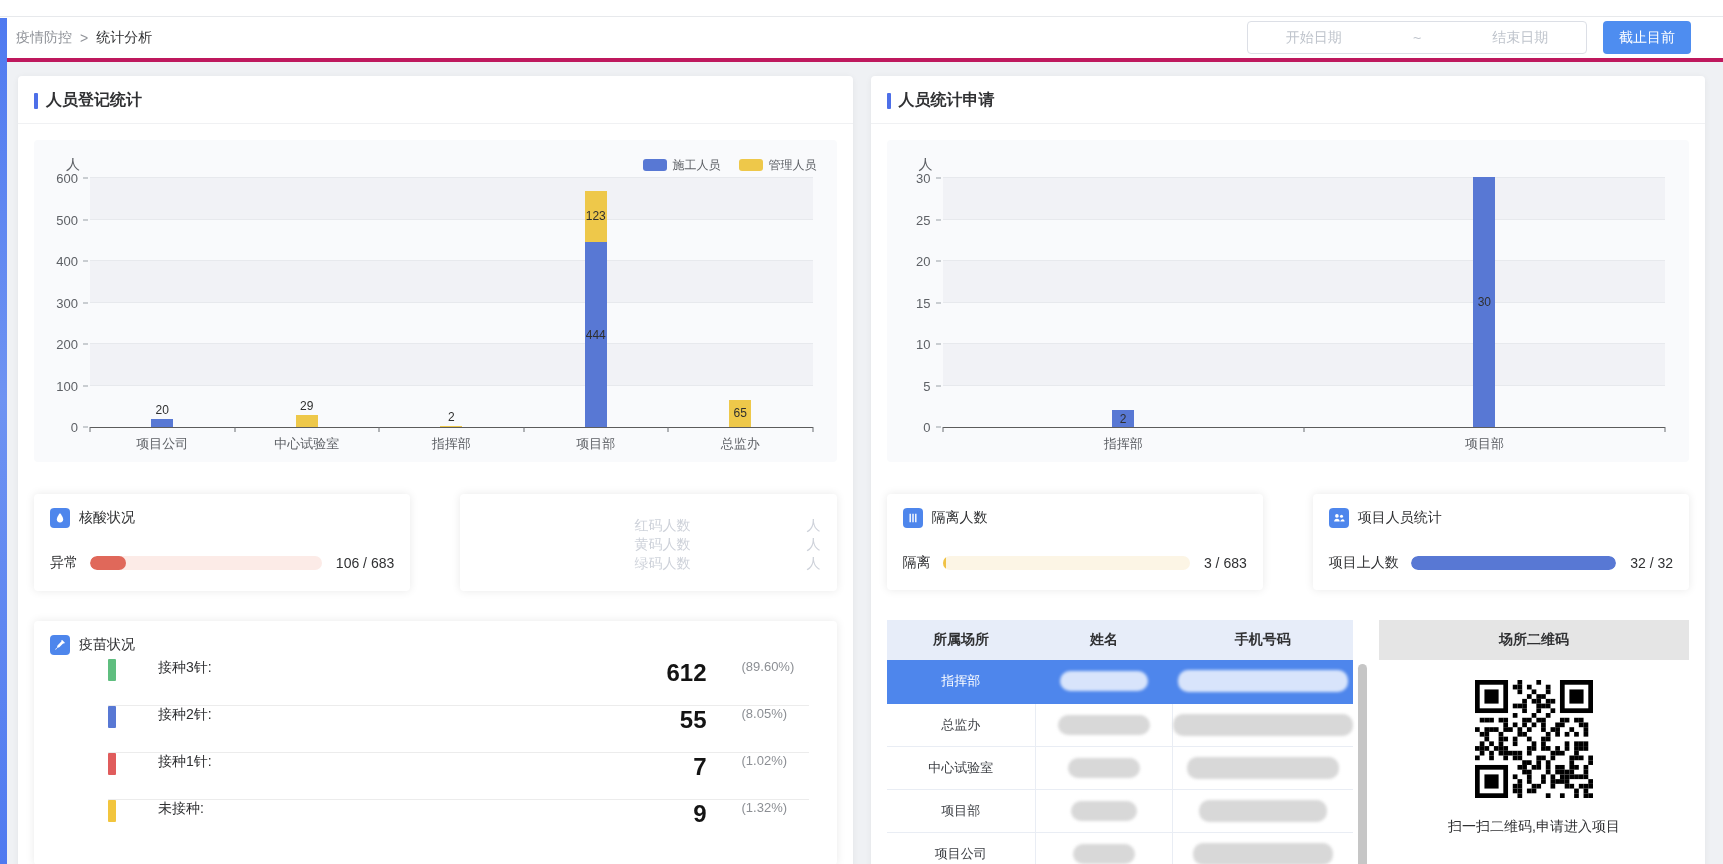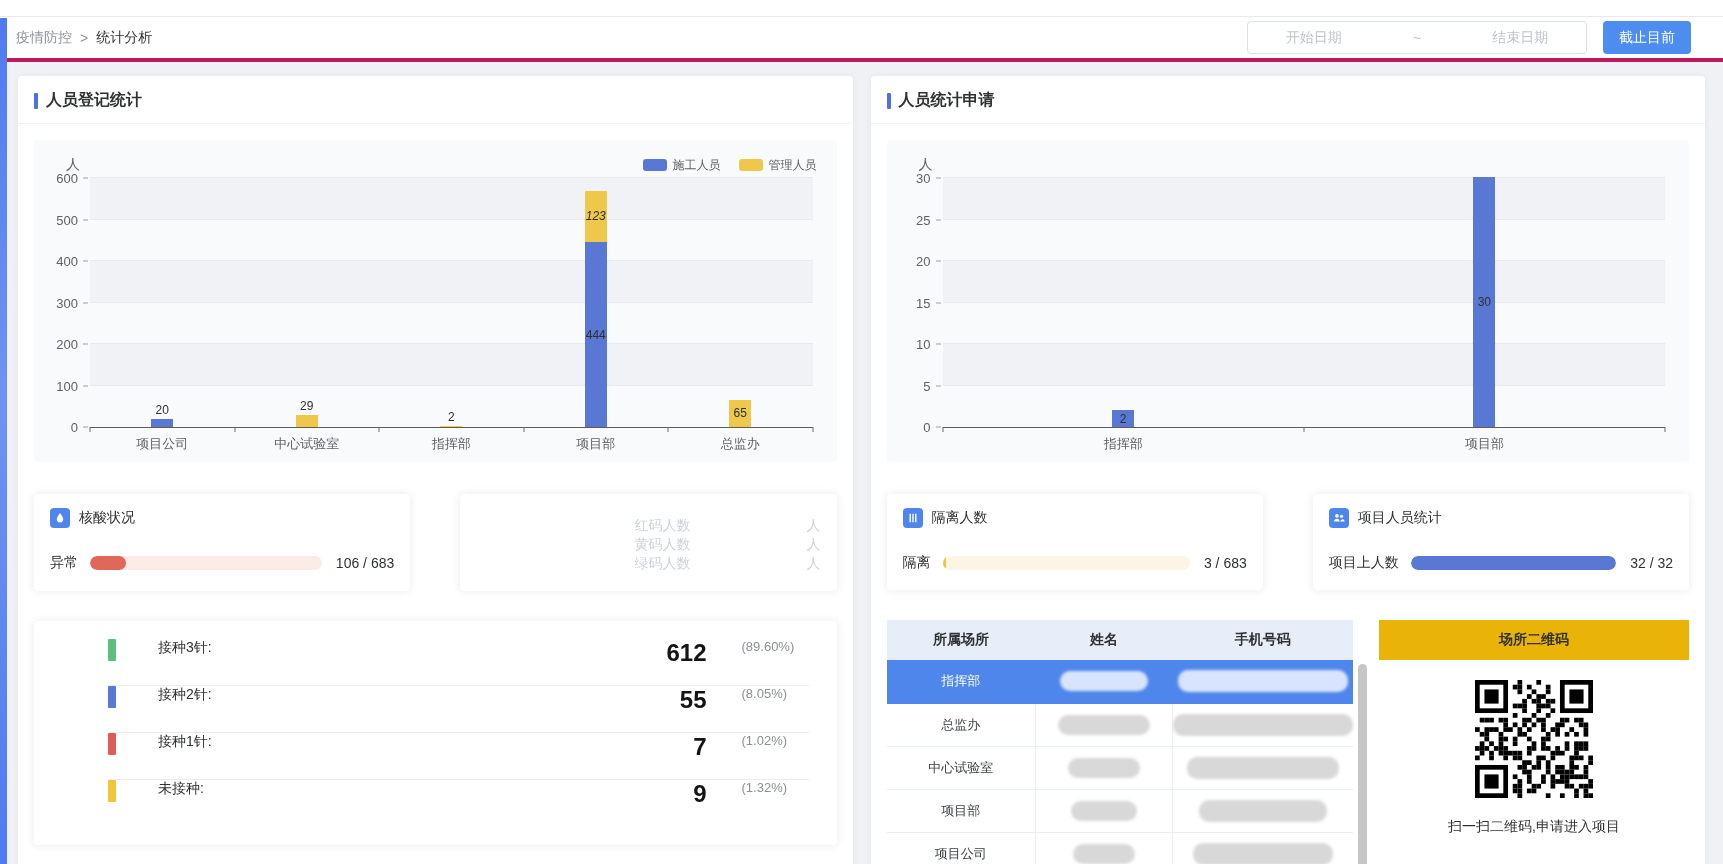--- a/index.html
+++ b/index.html
@@ -91,21 +91,21 @@
   tbody td { height:43px; font-size:13px; color:#3c3f44; text-align:center;
     border-bottom:1px solid #e9edf4; }
   tbody td + td { border-left:1px solid #e9edf4; }
   tbody tr.sel td { background:#4e86ec; color:#fff; border-color:#4e86ec; }
   .blob { height:20px; border-radius:10px; background:#d8d8d8; filter:blur(1.6px);
     margin:0 auto; }
   tr.sel .blob { background:rgba(255,255,255,.78); }
   .vscrollbar { position:absolute; right:0; top:44px; width:9px; height:205px;
     background:#c6c6c6; border-radius:5px; cursor:pointer; }
   .qrpanel { flex:1; }
-  .qrheader { background:#eab308; height:40px; display:flex; align-items:center;
+  .qrheader { background:#e5e5e5; height:40px; display:flex; align-items:center;
     justify-content:center; font-size:14px; font-weight:bold; color:#303133; }
   .qrbody { text-align:center; }
   .qrsvg { width:118px; height:118px; margin-top:20px; }
   .qrcaption { font-size:14px; color:#303133; margin-top:16px; }
 </style>
 </head>
 <body>
 
 <div class="topseam"></div>
 <div class="edge-strip"></div>
@@ -184,21 +184,21 @@
               <div class="xtickmark" style="left: 100%;"></div>
               <div class="seg" style="left: calc(10% - 11px); bottom: 0px; height: 8.33333px; background: rgb(88, 120, 212);"></div>
               <div class="seglabel" style="left: calc(10% - 22px); bottom: 9.33333px;">20</div>
               <div class="seg" style="left: calc(30% - 11px); bottom: 0px; height: 12.0833px; background: rgb(238, 200, 74);"></div>
               <div class="seglabel" style="left: calc(30% - 22px); bottom: 13.0833px;">29</div>
               <div class="seg" style="left: calc(50% - 11px); bottom: 0px; height: 1px; background: rgb(238, 200, 74);"></div>
               <div class="seglabel" style="left: calc(50% - 22px); bottom: 1.83333px;">2</div>
               <div class="seg" style="left: calc(70% - 11px); bottom: 0px; height: 185px; background: rgb(88, 120, 212);"></div>
               <div class="seglabel" style="left: calc(70% - 22px); bottom: 84.5px;">444</div>
               <div class="seg" style="left: calc(70% - 11px); bottom: 185px; height: 51.25px; background: rgb(238, 200, 74);"></div>
-              <div class="seglabel" style="left: calc(70% - 22px); bottom: 202.625px; font-style: italic;">123</div>
+              <div class="seglabel" style="left: calc(70% - 22px); bottom: 202.625px;">123</div>
               <div class="seg" style="left: calc(90% - 11px); bottom: 0px; height: 27.0833px; background: rgb(238, 200, 74);"></div>
               <div class="seglabel" style="left: calc(90% - 22px); bottom: 5.54167px;">65</div>
             </div>
         <div class="xaxis">
               <span class="xlabel" style="left: 10%;">项目公司</span>
               <span class="xlabel" style="left: 30%;">中心试验室</span>
               <span class="xlabel" style="left: 50%;">指挥部</span>
               <span class="xlabel" style="left: 70%;">项目部</span>
               <span class="xlabel" style="left: 90%;">总监办</span>
             </div>
@@ -235,20 +235,28 @@
                 </div>
                 <div class="hrow">
                   <span>绿码人数</span>
                   <span>人</span>
                 </div>
               </div>
         </div>
       </div>
 
       <div class="card vax-card">
+        <div class="card-head">
+          <span class="cardicon">
+            <svg viewBox="0 0 20 20">
+                  <path d="M13.2 3l3.8 3.8-1.4 1.4-.8-.8-5.8 5.8-3.6 1 1-3.6 5.8-5.8-.8-.8zM5 14.2l.8.8-1.9 1.9-.8-.8z"></path>
+                </svg>
+          </span>
+          <span class="card-title">疫苗状况</span>
+        </div>
         <div class="vax-body">
           <div class="vax-legend">
                 <div class="vax-row bordered">
                   <div class="vchip" style="background: rgb(95, 190, 127);"></div>
                   <span class="vlab">接种3针:</span>
                   <span class="vval">612</span>
                   <span class="vpct">(89.60%)</span>
                 </div>
                 <div class="vax-row bordered">
                   <div class="vchip" style="background: rgb(88, 120, 212);"></div>

